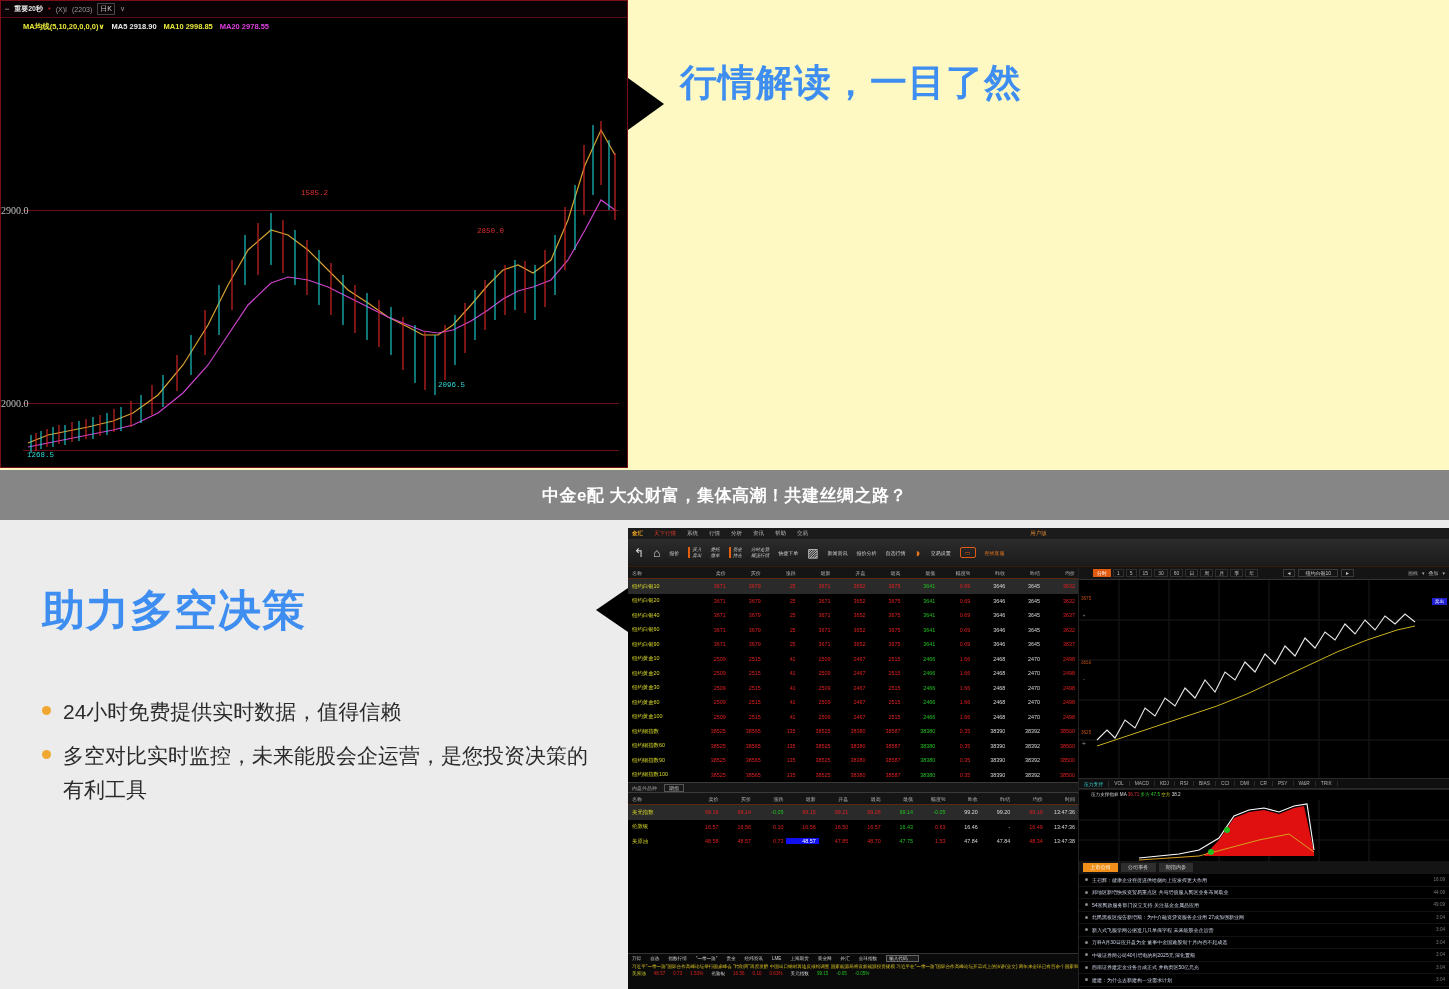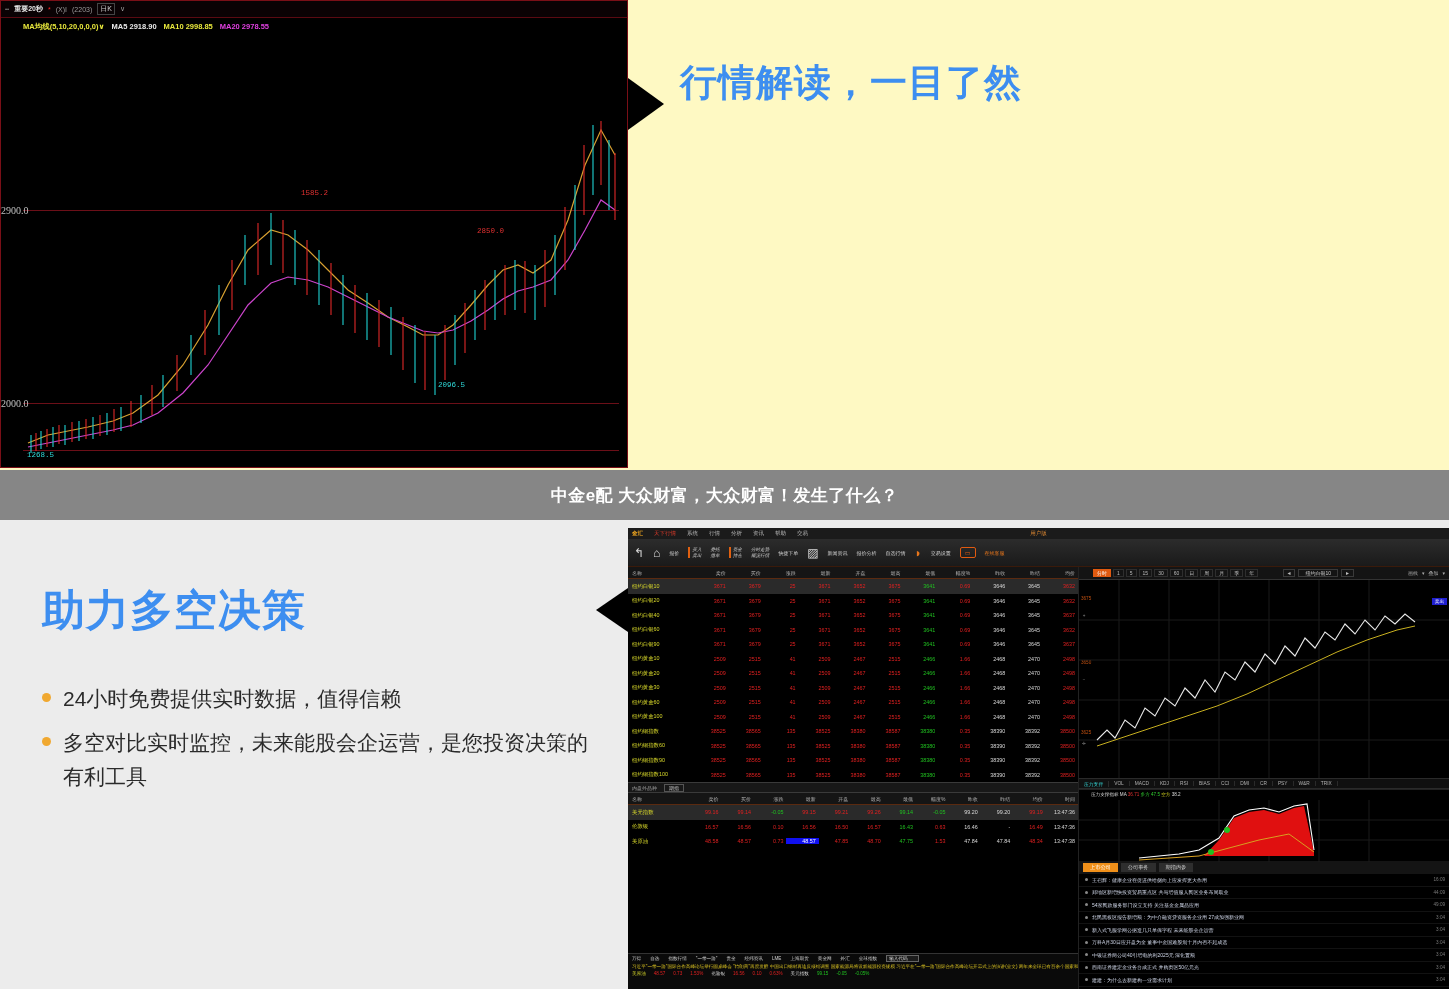--- a/index.html
+++ b/index.html
@@ -76,21 +76,21 @@
   }
   .banner-text { color:#fff; font-size:17px; font-weight:bold; letter-spacing:.5px; }
 
   
   .bottom-section { position:absolute; left:0; top:520px; width:1449px; height:469px; background:#ececec; }
 
   .bottom-text { position:absolute; left:42px; top:62px; width:570px; }
   .headline2 {
     font-size:43px; font-weight:bold; color:#3d8ef0; letter-spacing:1px; white-space:nowrap;
   }
-  .bullets2 { margin-top:42px; }
+  .bullets2 { margin-top:55px; }
   .bullet-text2 { font-size:21px; color:#2b2b2b; line-height:1.65; max-width:540px; }
 
   .arrow-bottom {
     position:absolute; left:596px; top:68px; width:0; height:0;
     border-top:22px solid transparent; border-bottom:22px solid transparent;
     border-right:32px solid #000;
   }
 
   
   .app {
@@ -304,21 +304,21 @@
   </div>
 
   <div class="arrow-top"></div>
 
   <div class="top-text">
     <div class="headline">行情解读，一目了然</div>
   </div>
 </div>
 
 <div class="banner">
-  <span class="banner-text">中金e配 大众财富，大众财富！发生了什么？</span>
+  <span class="banner-text">中金e配 大众财富，集体高潮！共建丝绸之路？</span>
 </div>
 
 <div class="bottom-section">
 
   <div class="bottom-text">
     <div class="headline2">助力多空决策</div>
     <div class="bullets2">
       <div class="bullet-row">
         <span class="bullet-dot"></span>
         <span class="bullet-text2">24小时免费提供实时数据，值得信赖</span>

